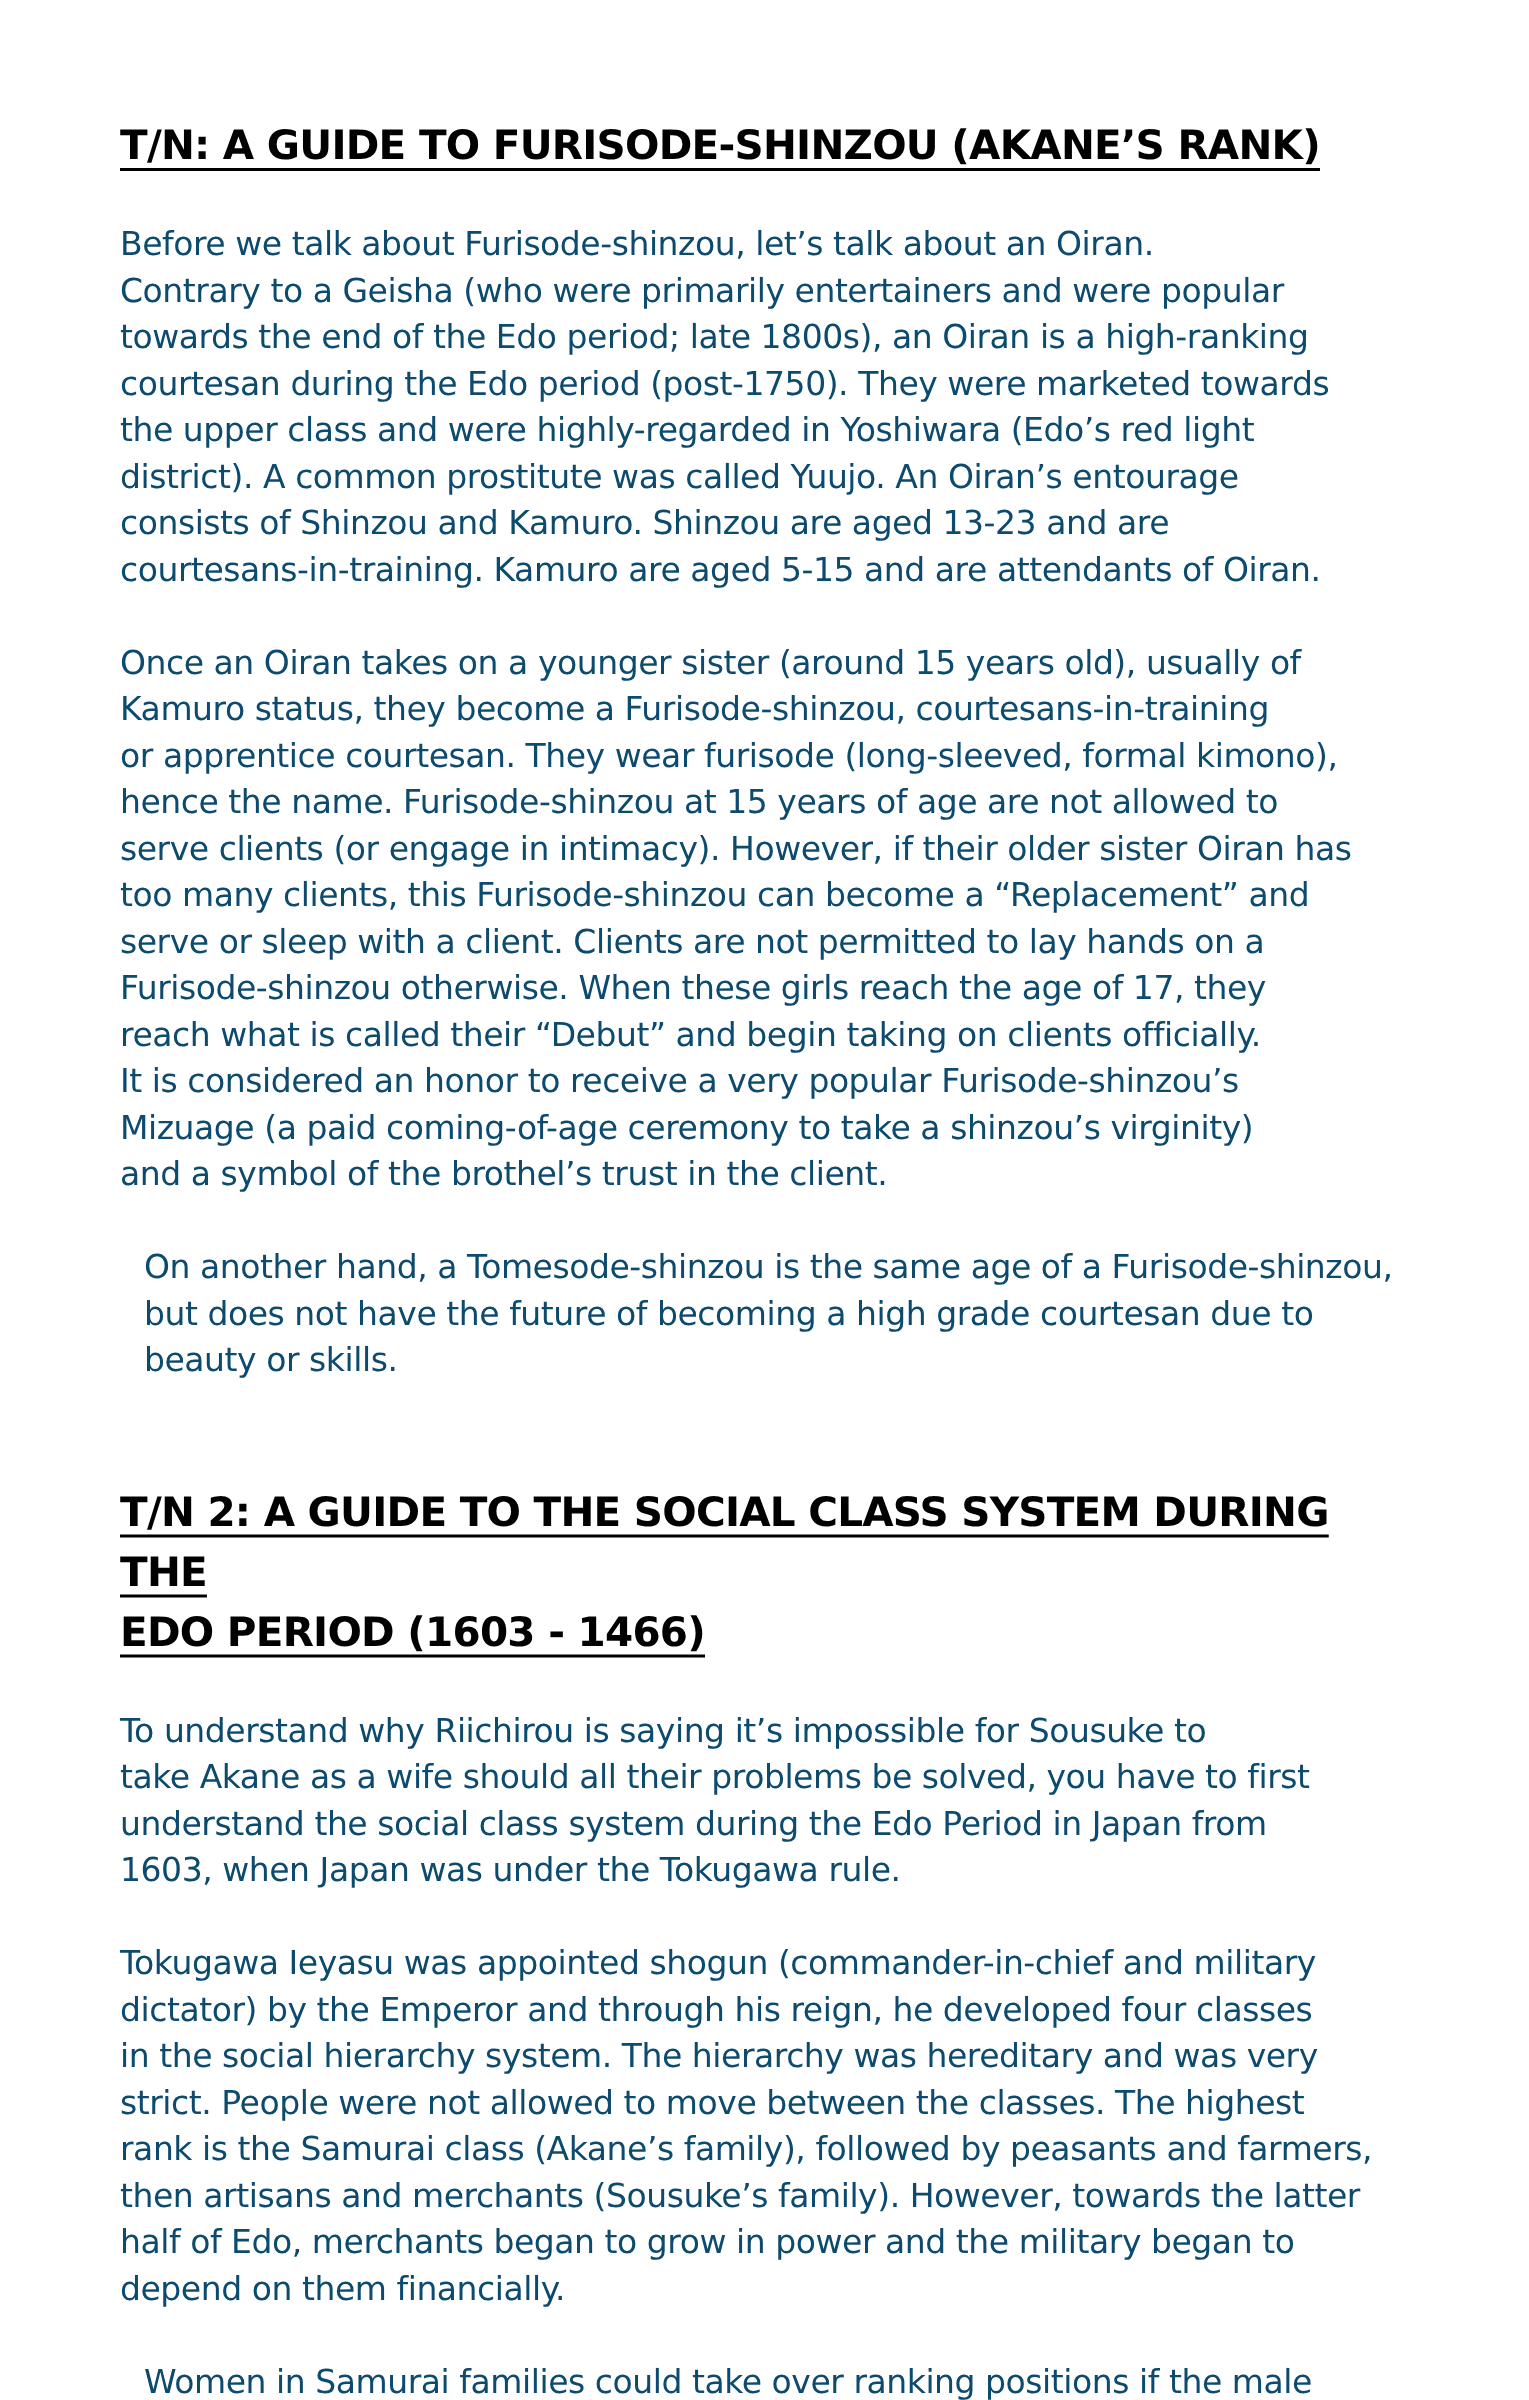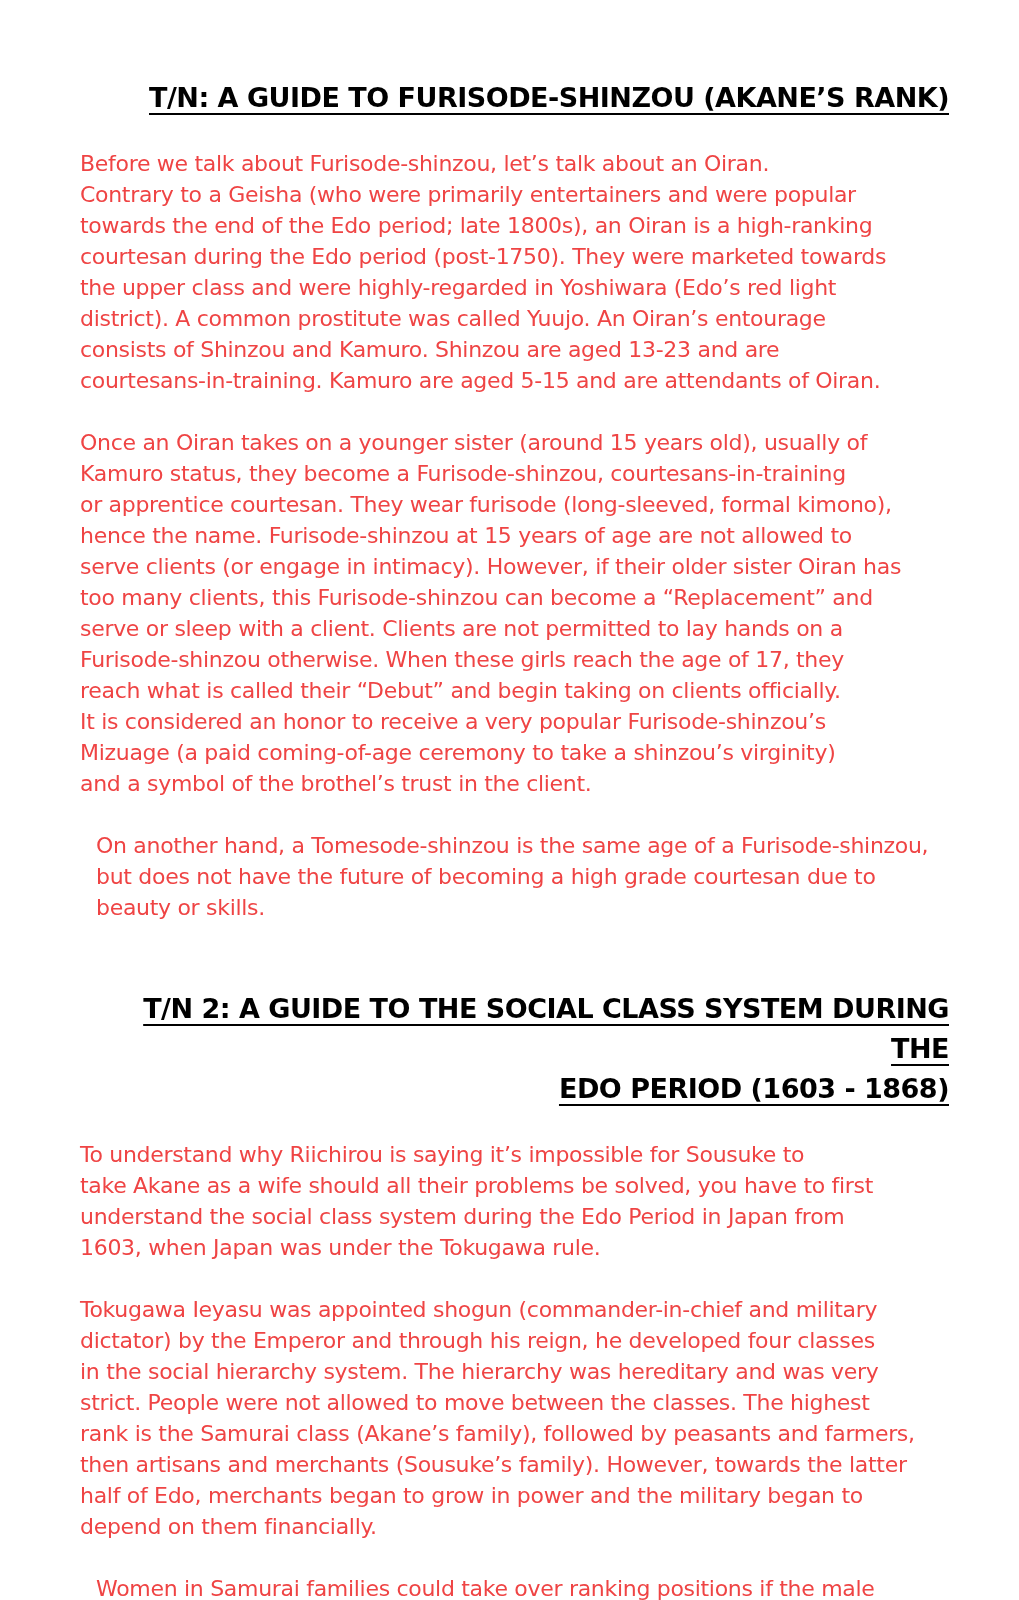--- a/index.html
+++ b/index.html
@@ -24,30 +24,29 @@
     margin: 0 0 30px 0;
     font-size: 27px;
     font-weight: 700;
     letter-spacing: -0.5px;
     line-height: 40px;
     white-space: pre-line;
     text-decoration: underline;
     text-decoration-thickness: 2px;
     text-underline-offset: 6px;
     color: #000000;
-    text-align: right;
   }
   p.tn-paragraph {
     margin: 0 0 31px 0;
     font-size: 22px;
     font-weight: 400;
     letter-spacing: -0.3px;
     line-height: 31px;
     white-space: pre-line;
-    color: #ef4444;
+    color: #0c4a6e;
   }
   p.tn-paragraph:last-child { margin-bottom: 0; margin-left: 16px; }
 </style>
 </head>
 <body>
 
 <main class="page">
 
   <section class="section">
     <h1 class="tn-heading">T/N: A GUIDE TO FURISODE-SHINZOU (AKANE’S RANK)</h1>
@@ -71,21 +70,21 @@
 It is considered an honor to receive a very popular Furisode-shinzou’s
 Mizuage (a paid coming-of-age ceremony to take a shinzou’s virginity)
 and a symbol of the brothel’s trust in the client.</p>
     <p class="tn-paragraph">On another hand, a Tomesode-shinzou is the same age of a Furisode-shinzou,
 but does not have the future of becoming a high grade courtesan due to
 beauty or skills.</p>
   </section>
 
   <section class="section">
     <h1 class="tn-heading">T/N 2: A GUIDE TO THE SOCIAL CLASS SYSTEM DURING THE
-EDO PERIOD (1603 - 1868)</h1>
+EDO PERIOD (1603 - 1466)</h1>
     <p class="tn-paragraph">To understand why Riichirou is saying it’s impossible for Sousuke to
 take Akane as a wife should all their problems be solved, you have to first
 understand the social class system during the Edo Period in Japan from
 1603, when Japan was under the Tokugawa rule.</p>
     <p class="tn-paragraph">Tokugawa Ieyasu was appointed shogun (commander-in-chief and military
 dictator) by the Emperor and through his reign, he developed four classes
 in the social hierarchy system. The hierarchy was hereditary and was very
 strict. People were not allowed to move between the classes. The highest
 rank is the Samurai class (Akane’s family), followed by peasants and farmers,
 then artisans and merchants (Sousuke’s family). However, towards the latter

